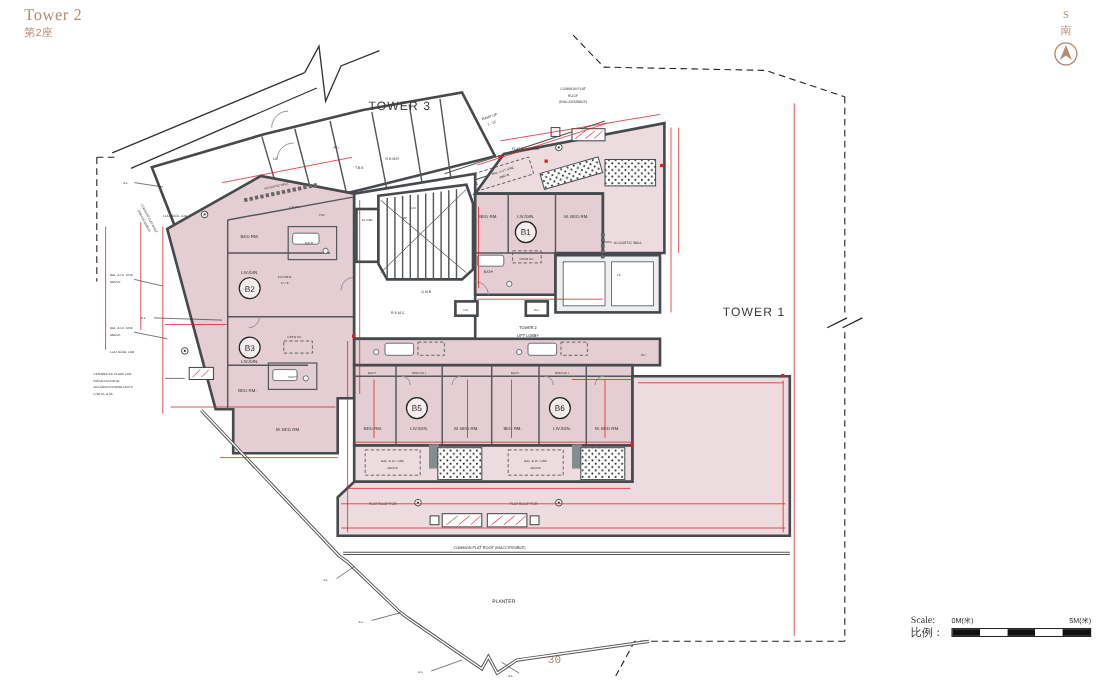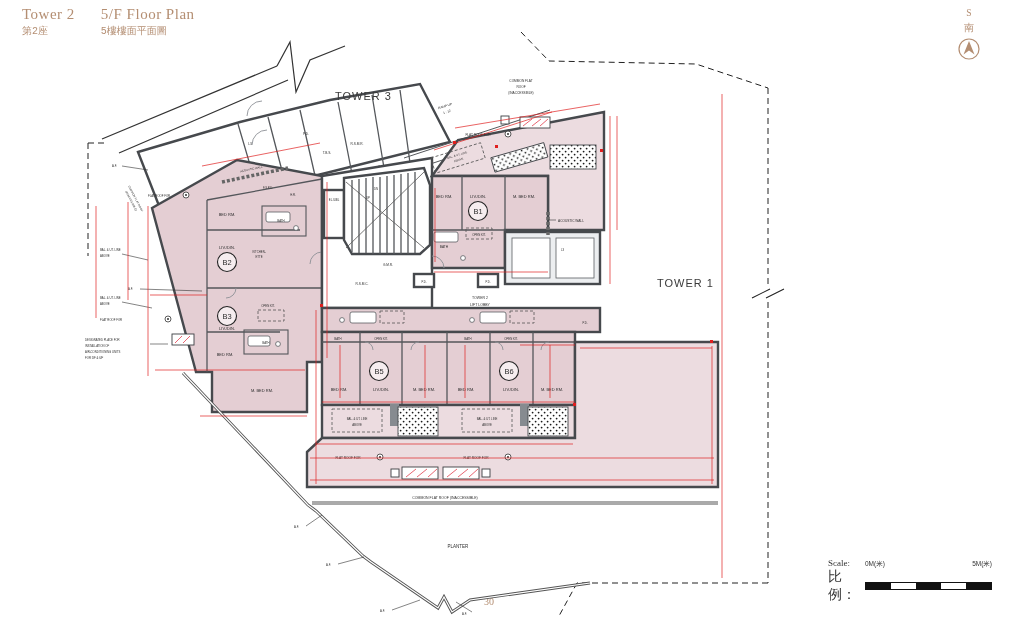--- a/index.html
+++ b/index.html
@@ -3,25 +3,25 @@
 <meta charset="utf-8">
 <style>
   html,body{margin:0;padding:0}
   body{width:1012px;height:624px;position:relative;background:#fff;overflow:hidden;
        font-family:"Liberation Sans",sans-serif;color:#2e2e2e}
   .abs{position:absolute}
   .title-block{left:22px;top:6px;display:flex;gap:26px;color:#b48e72}
   .title-col{display:flex;flex-direction:column}
   .title-en{font-family:"Liberation Serif",serif;font-size:15px;letter-spacing:.5px;line-height:17px}
   .title-zh{font-family:Liberation Mono, monospace;font-size:10px;line-height:17px}
-  .pagenum{left:484px;top:596px;color:#b48e72;font-family:Liberation Serif, serif;font-size:10px;width:40px;text-align:left}
+  .pagenum{left:484px;top:596px;color:#b48e72;font-family:Liberation Mono, monospace;font-size:10px;width:40px;text-align:center}
   .scale-wrap{left:828px;top:558px;width:164px;font-size:8px}
   .scale-row{display:flex;align-items:center}
   .scale-label{font-family:"Liberation Serif",serif;font-size:9px;color:#333;width:37px}
-  .scale-zh{font-family:Liberation Sans, sans-serif;font-size:14px;color:#333;width:37px}
+  .scale-zh{font-family:Liberation Sans, sans-serif;font-size:10px;color:#333;width:37px}
   .scale-ticks{flex:1;display:flex;justify-content:space-between;font-size:6.5px;color:#333;transform:translateY(1px)}
   .scale-bar{flex:1;display:flex;border:1px solid #111;height:6px;margin-bottom:1px}
   .scale-bar span{flex:1}
   .sb-b{background:#111}.sb-w{background:#fff}
   svg{position:absolute;left:0;top:0}
   svg text{fill:#2e2e2e;font-family:"Liberation Sans",sans-serif}
   .mid{text-anchor:middle}
   .t28{font-size:2.8px}.t3{font-size:3.2px}.t35{font-size:3.5px}.t4{font-size:4px}
   .t45{font-size:4.5px}.t8{font-size:7.5px}.t11{font-size:11px;letter-spacing:1px;fill:#3a3a3a}
   .tan{fill:#b48e72}
@@ -39,24 +39,20 @@
   .lv{fill:#fff;stroke:#3c3f43;stroke-width:.9}
   .lvx{stroke:#d23;stroke-width:.7}
 </style>
 </head>
 <body>
 
 <div class="abs title-block">
   <div class="title-col">
     <span class="title-en">Tower 2</span>
     <span class="title-zh">第2座</span>
-  </div>
-  <div class="title-col">
-    <span class="title-en">5/F Floor Plan</span>
-    <span class="title-zh">5樓樓面平面圖</span>
   </div>
 </div>
 
 <div class="abs pagenum">30</div>
 
 <div class="abs scale-wrap">
   <div class="scale-row">
     <span class="scale-label">Scale:</span>
     <span class="scale-ticks">
       <span>0M(米)</span>

